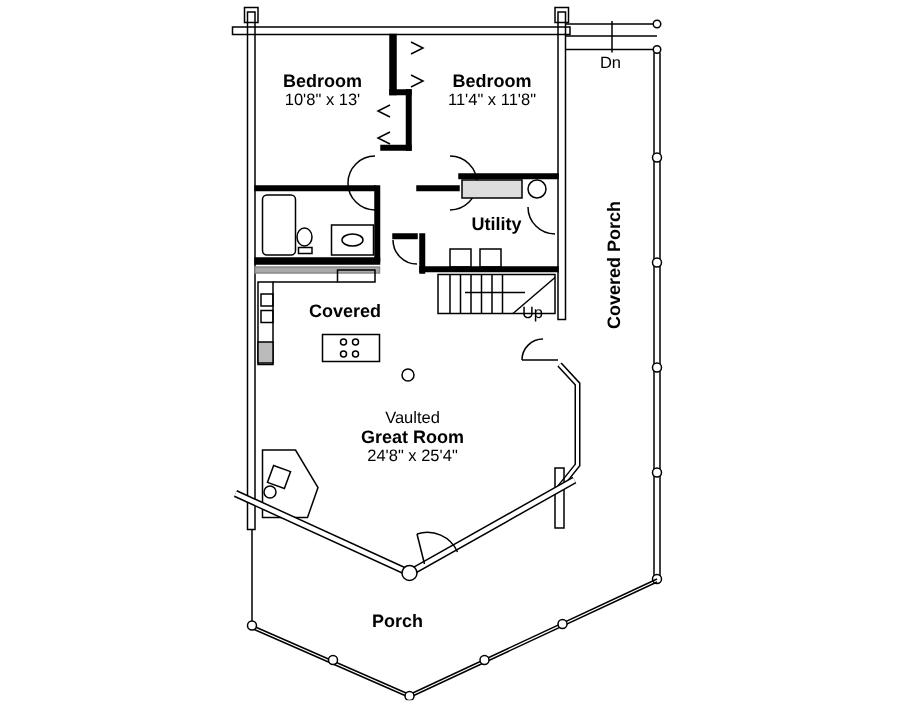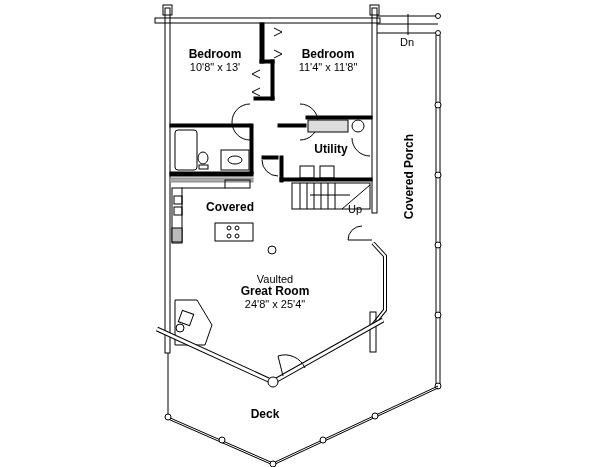--- a/index.html
+++ b/index.html
@@ -146,16 +146,16 @@
     <div class="dim">11'4" x 11'8"</div>
   </div>
   <div class="lbl name" style="left:306px;top:143px;width:50px;">Utility</div>
   <div class="lbl name" style="left:200px;top:201px;width:60px;">Covered</div>
   <div class="lbl" style="left:225px;top:273px;width:100px;">
     <div class="dim">Vaulted</div>
     <div class="name">Great Room</div>
     <div class="dim">24'8" x 25'4"</div>
   </div>
   <div class="lbl name" style="left:365px;top:170px;width:90px;transform:rotate(-90deg);">Covered Porch</div>
-  <div class="lbl name" style="left:245px;top:408px;width:40px;">Deck</div>
+  <div class="lbl name" style="left:245px;top:408px;width:40px;">Porch</div>
   <div class="lbl small" style="left:396px;top:36px;width:22px;">Dn</div>
   <div class="lbl small" style="left:344px;top:203px;width:22px;">Up</div>
 </div>
 
 </body></html>

